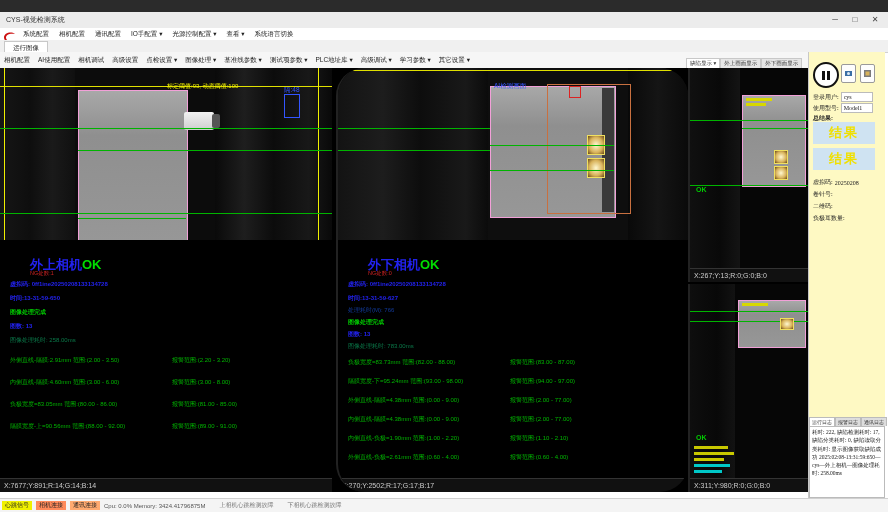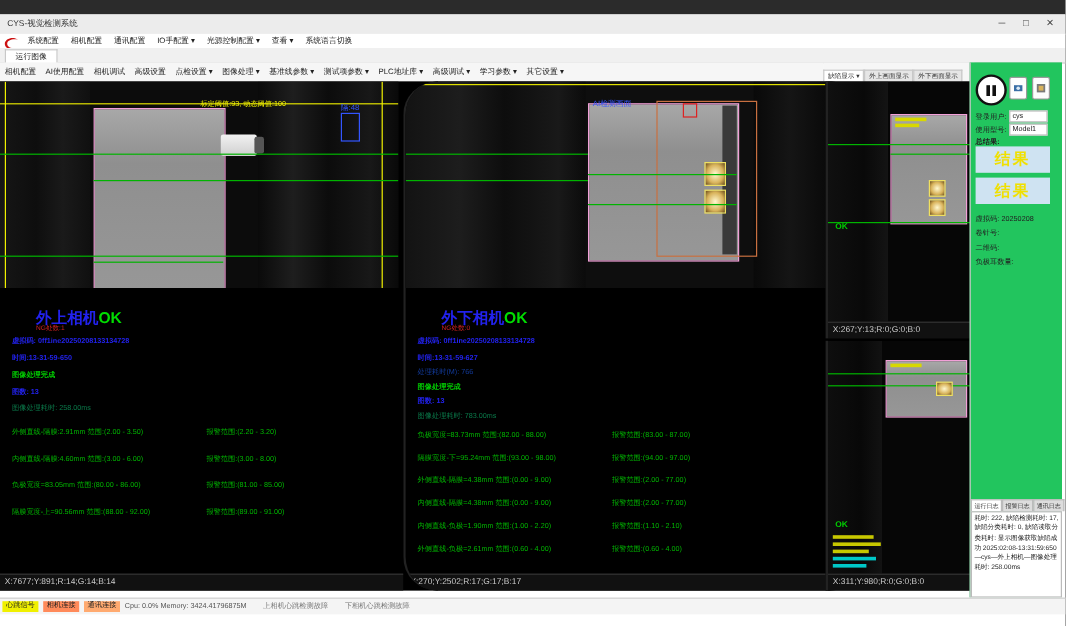--- a/index.html
+++ b/index.html
@@ -21,21 +21,21 @@
   .toolbar{left:0;top:52px;width:686px;height:16px;background:#f6f6f6;border-bottom:1px solid #d0d0d0;
            display:flex;align-items:center;}
   .tool-item{font-size:6.5px;color:#222;margin:0 4px;white-space:nowrap;}
   .preview-tabs{left:686px;top:52px;width:126px;height:16px;background:#f6f6f6;border-bottom:1px solid #d0d0d0;
                 display:flex;align-items:flex-end;}
   .ptab{font-size:5.5px;color:#333;padding:1px 3px;border:1px solid #c8c8c8;border-bottom:none;background:#e6e6e6;
         white-space:nowrap;overflow:hidden;}
   .ptab.active{background:#fff;}
   
   .main-area{left:0;top:68px;width:812px;height:424px;background:#000;}
-  .panel{position:absolute;background:#000;overflow:hidden;padding-left:33px;}
+  .panel{position:absolute;background:#000;overflow:hidden;}
   .photo{position:absolute;overflow:hidden;}
   .stripe{position:absolute;top:0;height:100%;}
   .grayblock{position:absolute;background:linear-gradient(180deg,#a8a8a8,#8f8f8f 30%,#979797);}
   .pinkborder{border:1.5px solid #f2a0d8;}
   .hline{position:absolute;height:1px;background:#00b400;}
   .vline{position:absolute;width:1px;}
   .yellow{background:#f0f000;}
   .ov-yellow-text{position:absolute;color:#f0f000;font-size:6px;white-space:nowrap;}
   .ov-blue-text{position:absolute;color:#3355ff;font-size:6.5px;white-space:nowrap;}
   .result-text{position:absolute;font-size:13px;font-weight:bold;color:#2222ee;white-space:nowrap;}
@@ -44,21 +44,21 @@
   .info-blue{position:absolute;color:#2222ee;font-size:6px;font-weight:bold;white-space:nowrap;}
   .info-green{position:absolute;color:#00cc00;font-size:6px;font-weight:bold;white-space:nowrap;}
   .info-dim{position:absolute;color:#0a7a4a;font-size:6px;white-space:nowrap;}
   .info-dimblue{position:absolute;color:#123a9a;font-size:6px;white-space:nowrap;}
   .meas-row{position:absolute;color:#00b400;font-size:6px;white-space:nowrap;}
   .coords-bar{position:absolute;height:14px;background:#111;border-top:1px solid #333;color:#cccccc;
               font-size:7px;line-height:14px;padding-left:4px;}
   .connector{position:absolute;background:linear-gradient(180deg,#f2f2f2,#cfcfcf);border-radius:2px;}
   .glow{position:absolute;background:radial-gradient(#fff8d0,#d8b25a 60%,#6a4a18);border:1px solid #f0e060;}
   
-  .sidebar{left:808px;top:52px;width:76px;height:446px;background:#22c55e;border-left:1px solid #c8c8c8;}
+  .sidebar{left:808px;top:52px;width:76px;height:446px;background:#fef9c3;border-left:1px solid #c8c8c8;font-family:Liberation Serif, serif;}
   .pause-btn{left:4px;top:10px;width:22px;height:22px;border-radius:50%;background:#fff;border:2.5px solid #111;
              display:flex;align-items:center;justify-content:center;gap:2px;}
   .pause-btn i{display:block;width:3px;height:9px;background:#111;}
   .tool-btn{width:13px;height:17px;background:#fdfdfd;border:1px solid #9a9a9a;border-radius:2px;
             display:flex;align-items:center;justify-content:center;}
   .field{position:absolute;left:4px;width:70px;font-size:6px;color:#222;display:flex;align-items:center;white-space:nowrap;}
   .field .val{margin-left:2px;background:#fff;border:1px solid #bbb;padding:0 2px;min-width:26px;height:8px;
               font-size:6px;line-height:8px;color:#222;}
   .result-box{position:absolute;left:4px;width:62px;height:22px;background:#cfe3f2;
               display:flex;align-items:center;justify-content:center;}

